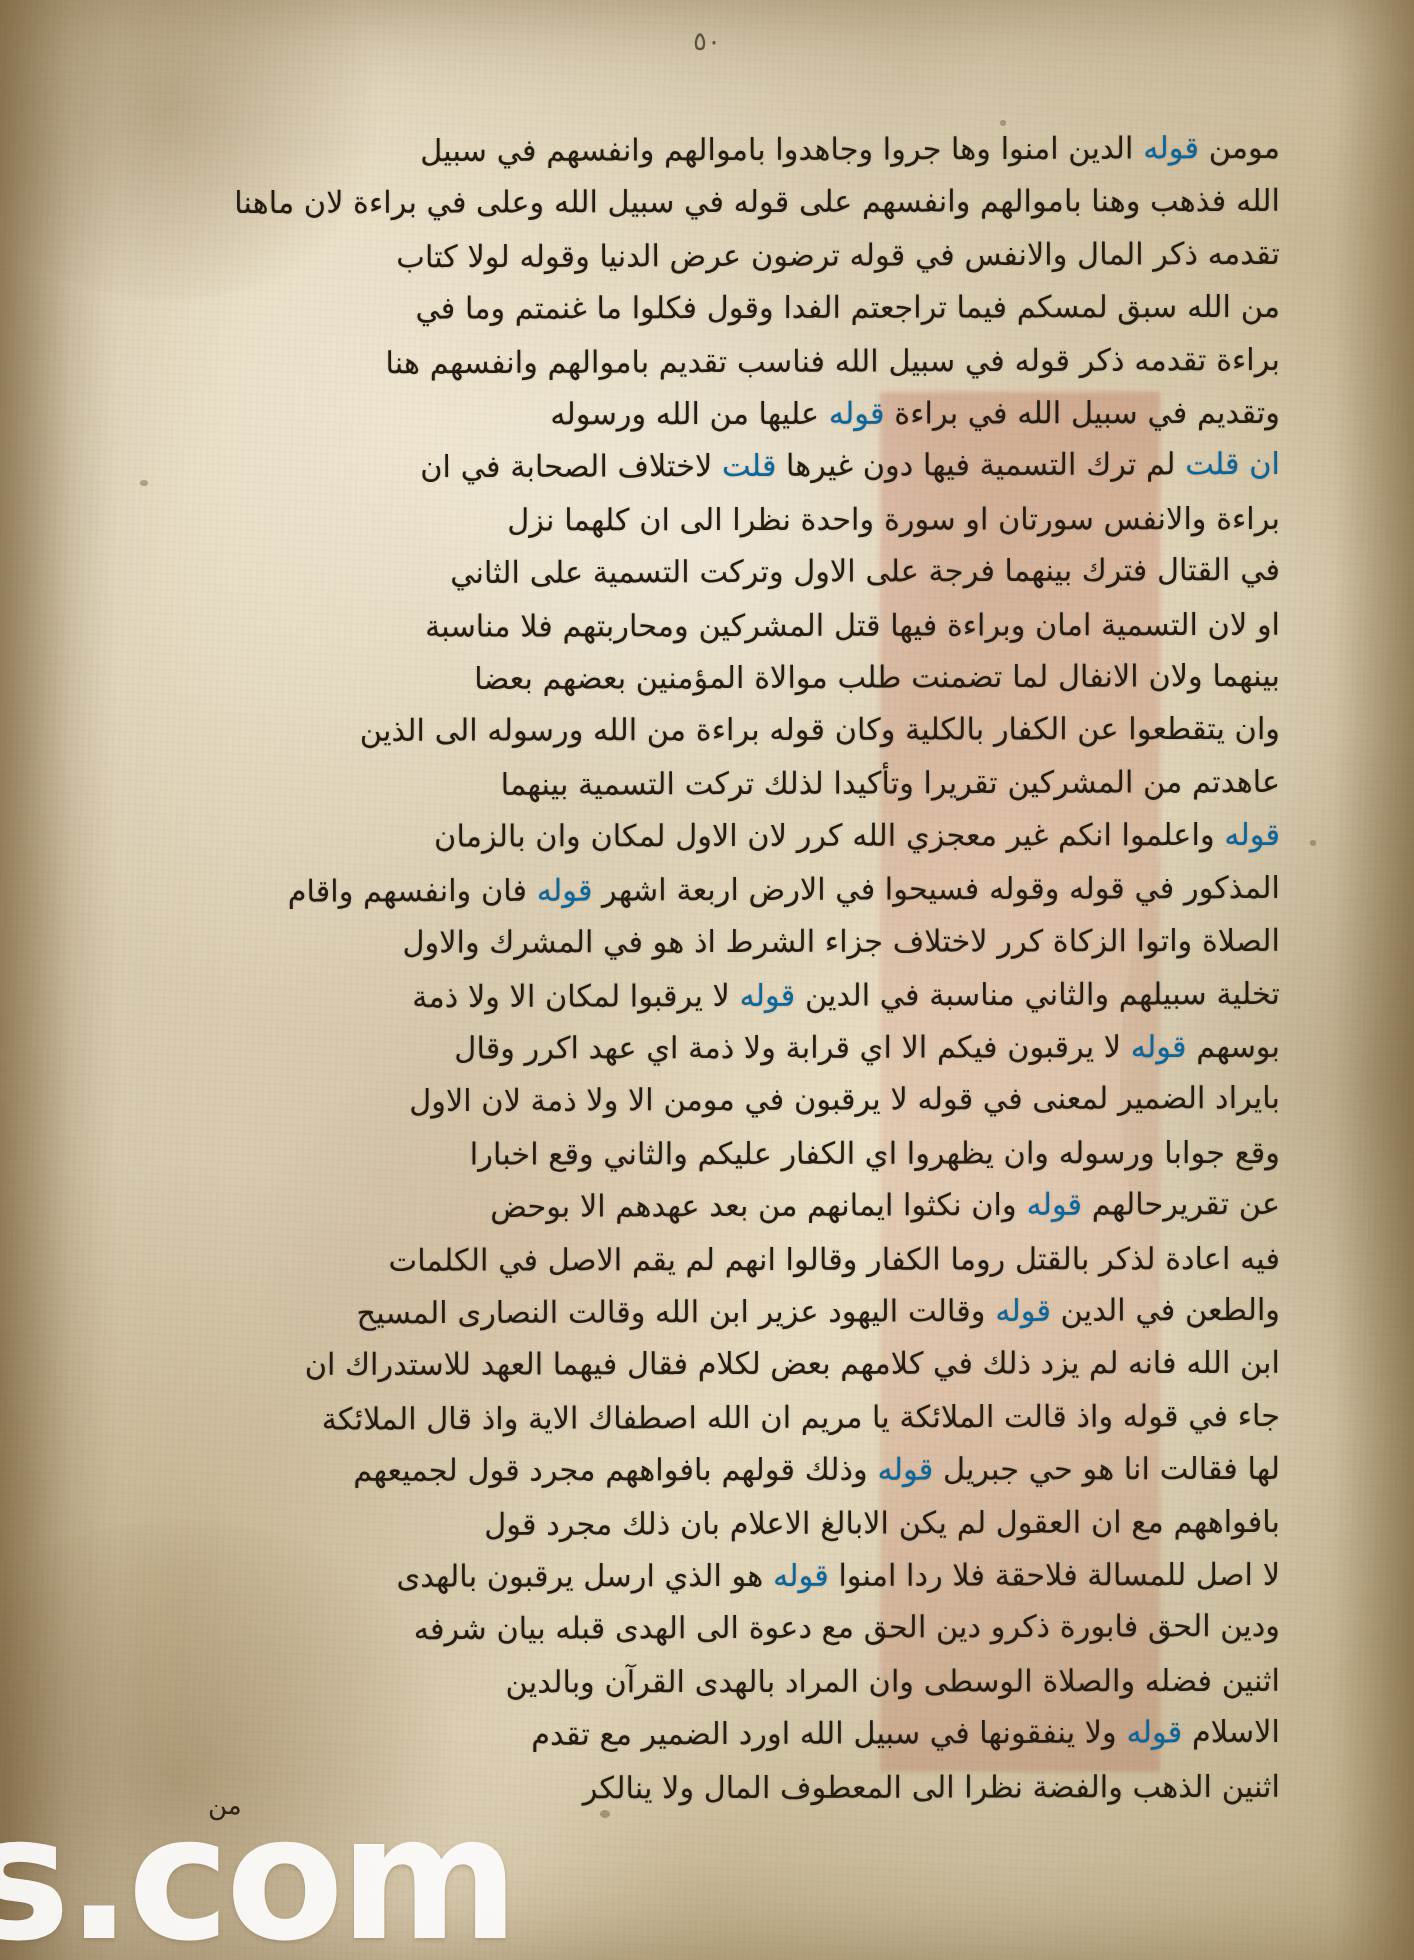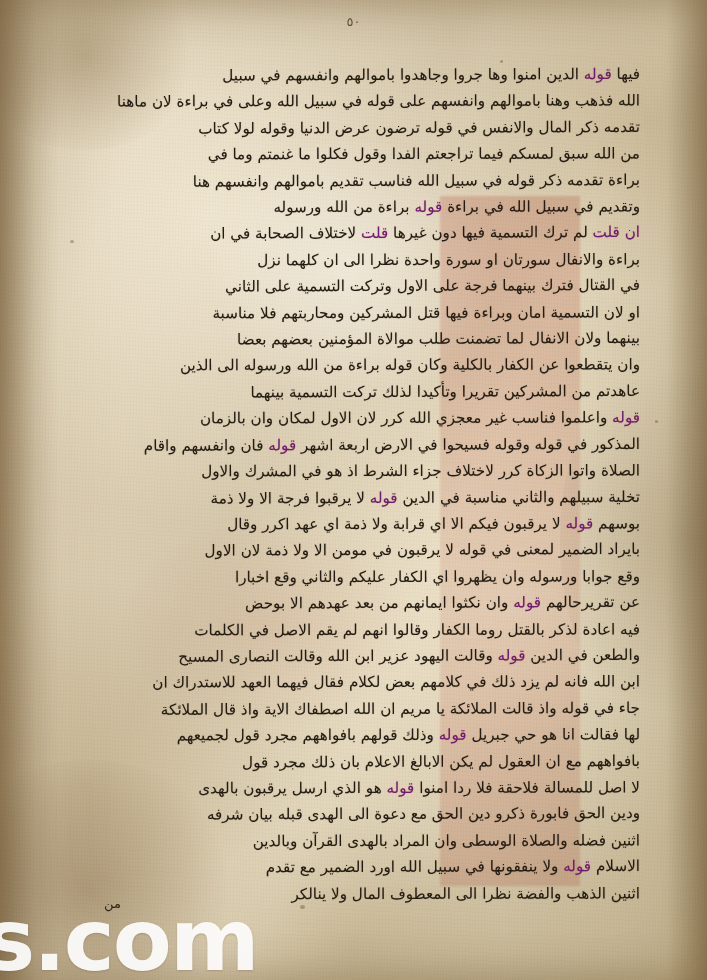--- a/index.html
+++ b/index.html
@@ -124,21 +124,21 @@
     font-size: 15.2px;
     line-height: 26.4px;
     color: #241c12;
     white-space: nowrap;
     overflow: visible;
     letter-spacing: -0.2px;
     text-shadow: 0 0 1px rgba(40,28,14,0.30);
   }
   .line .seg { display: inline; }
   .rubric {
-    color: #701a75;
+    color: #0369a1;
     text-shadow: 0 0 1px rgba(150,45,35,0.45);
   }
   
   .line:nth-child(odd) { transform: rotate(-0.22deg); }
   .line:nth-child(even) { transform: rotate(-0.12deg); }
 
   
   .catchword {
     position: absolute;
     left: 104px;
@@ -192,37 +192,37 @@
   <div class="wash2"></div>
 
   <div class="fleck" style="left:70px; top:240px; width:4px; height:3px;"></div>
   <div class="fleck" style="left:655px; top:420px; width:3px; height:3px;"></div>
   <div class="fleck" style="left:300px; top:905px; width:5px; height:4px;"></div>
   <div class="fleck" style="left:500px; top:60px; width:3px; height:3px;"></div>
 
   <div class="folio">٥٠</div>
 
   <div class="textblock" id="textblock">
-      <div class="line"><span class="seg">فيها </span><span class="seg rubric">قوله</span><span class="seg"> الدين امنوا وها جروا وجاهدوا باموالهم وانفسهم في سبيل</span></div>
+      <div class="line"><span class="seg">مومن </span><span class="seg rubric">قوله</span><span class="seg"> الدين امنوا وها جروا وجاهدوا باموالهم وانفسهم في سبيل</span></div>
       <div class="line"><span class="seg">الله فذهب وهنا باموالهم وانفسهم على قوله في سبيل الله وعلى في براءة لان ماهنا</span></div>
       <div class="line"><span class="seg">تقدمه ذكر المال والانفس في قوله ترضون عرض الدنيا وقوله لولا كتاب</span></div>
       <div class="line"><span class="seg">من الله سبق لمسكم فيما تراجعتم الفدا وقول فكلوا ما غنمتم وما في</span></div>
       <div class="line"><span class="seg">براءة تقدمه ذكر قوله في سبيل الله فناسب تقديم باموالهم وانفسهم هنا</span></div>
-      <div class="line"><span class="seg">وتقديم في سبيل الله في براءة </span><span class="seg rubric">قوله</span><span class="seg"> براءة من الله ورسوله</span></div>
+      <div class="line"><span class="seg">وتقديم في سبيل الله في براءة </span><span class="seg rubric">قوله</span><span class="seg"> عليها من الله ورسوله</span></div>
       <div class="line"><span class="seg rubric">ان قلت</span><span class="seg"> لم ترك التسمية فيها دون غيرها </span><span class="seg rubric">قلت</span><span class="seg"> لاختلاف الصحابة في ان</span></div>
-      <div class="line"><span class="seg">براءة والانفال </span><span class="seg">سورتان او سورة واحدة نظرا الى ان كلهما نزل</span></div>
+      <div class="line"><span class="seg">براءة والانفس </span><span class="seg">سورتان او سورة واحدة نظرا الى ان كلهما نزل</span></div>
       <div class="line"><span class="seg">في القتال فترك بينهما فرجة على الاول وتركت التسمية على الثاني</span></div>
       <div class="line"><span class="seg">او لان التسمية امان وبراءة فيها قتل المشركين ومحاربتهم فلا مناسبة</span></div>
       <div class="line"><span class="seg">بينهما ولان الانفال لما تضمنت طلب موالاة المؤمنين بعضهم بعضا</span></div>
       <div class="line"><span class="seg">وان يتقطعوا عن الكفار بالكلية وكان قوله براءة من الله ورسوله الى الذين</span></div>
       <div class="line"><span class="seg">عاهدتم من المشركين تقريرا وتأكيدا لذلك تركت التسمية بينهما</span></div>
-      <div class="line"><span class="seg rubric">قوله</span><span class="seg"> واعلموا فناسب غير معجزي الله كرر لان الاول لمكان وان بالزمان</span></div>
+      <div class="line"><span class="seg rubric">قوله</span><span class="seg"> واعلموا انكم غير معجزي الله كرر لان الاول لمكان وان بالزمان</span></div>
       <div class="line"><span class="seg">المذكور في قوله وقوله فسيحوا في الارض اربعة اشهر </span><span class="seg rubric">قوله</span><span class="seg"> فان وانفسهم واقام</span></div>
       <div class="line"><span class="seg">الصلاة واتوا الزكاة كرر لاختلاف جزاء الشرط اذ هو في المشرك والاول</span></div>
-      <div class="line"><span class="seg">تخلية سبيلهم والثاني مناسبة في الدين </span><span class="seg rubric">قوله</span><span class="seg"> لا يرقبوا فرجة الا ولا ذمة</span></div>
+      <div class="line"><span class="seg">تخلية سبيلهم والثاني مناسبة في الدين </span><span class="seg rubric">قوله</span><span class="seg"> لا يرقبوا لمكان الا ولا ذمة</span></div>
       <div class="line"><span class="seg">بوسهم </span><span class="seg rubric">قوله</span><span class="seg"> لا يرقبون فيكم الا اي قرابة ولا ذمة اي عهد اكرر وقال</span></div>
       <div class="line"><span class="seg">بايراد الضمير لمعنى في قوله لا يرقبون في مومن الا ولا ذمة لان الاول</span></div>
       <div class="line"><span class="seg">وقع جوابا ورسوله وان يظهروا اي الكفار عليكم والثاني وقع اخبارا</span></div>
       <div class="line"><span class="seg">عن تقريرحالهم </span><span class="seg rubric">قوله</span><span class="seg"> وان نكثوا ايمانهم من بعد عهدهم الا بوحض</span></div>
       <div class="line"><span class="seg">فيه اعادة لذكر بالقتل روما الكفار وقالوا انهم لم يقم الاصل في الكلمات</span></div>
       <div class="line"><span class="seg">والطعن في الدين </span><span class="seg rubric">قوله</span><span class="seg"> وقالت اليهود عزير ابن الله وقالت النصارى المسيح</span></div>
       <div class="line"><span class="seg">ابن الله فانه لم يزد ذلك في كلامهم بعض لكلام فقال فيهما العهد للاستدراك ان</span></div>
       <div class="line"><span class="seg">جاء في قوله واذ قالت الملائكة يا مريم ان الله اصطفاك الاية واذ قال الملائكة</span></div>
       <div class="line"><span class="seg">لها فقالت انا هو حي جبريل </span><span class="seg rubric">قوله</span><span class="seg"> وذلك قولهم بافواههم مجرد قول لجميعهم</span></div>
       <div class="line"><span class="seg">بافواههم مع ان العقول لم يكن الابالغ الاعلام بان ذلك مجرد قول</span></div>

